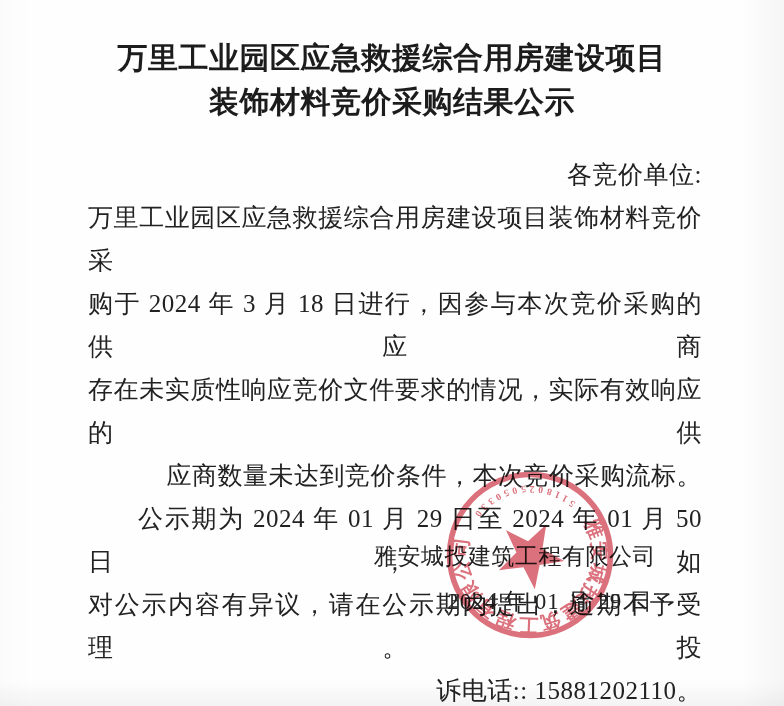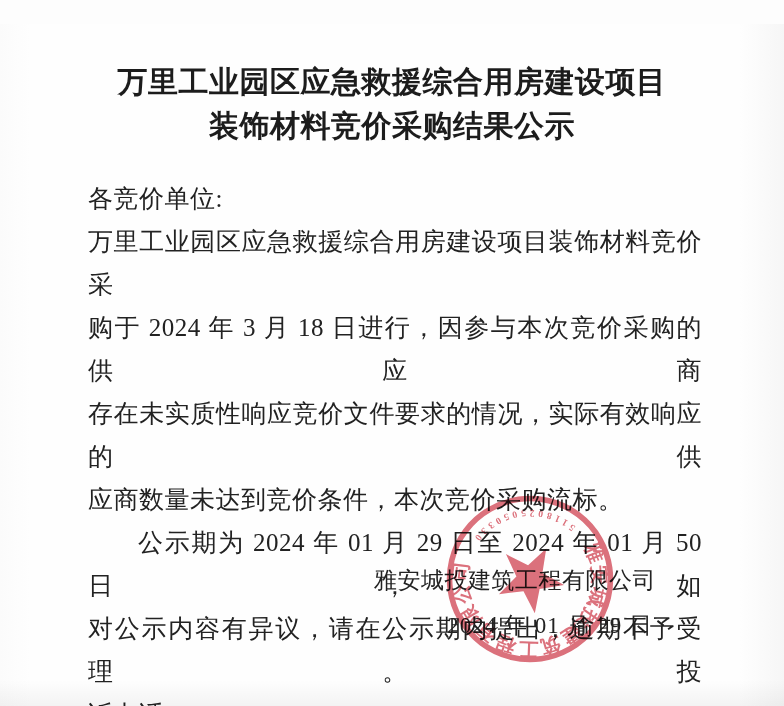--- a/index.html
+++ b/index.html
@@ -6,21 +6,20 @@
   body{
     width:784px;height:706px;
     background:#fdfdfd;
     font-family:"Liberation Serif", serif;
     position:relative;
     overflow:hidden;
   }
   .page{
     position:absolute;inset:0;
     background:linear-gradient(90deg,#fbfbfb 0,#fefefe 30px,#fefefe 740px,#f6f6f6 784px);
-    margin-top:24px;
   }
   .edge-bottom{
     position:absolute;left:0;right:0;bottom:0;height:26px;
     background:linear-gradient(180deg,rgba(0,0,0,0) 0,rgba(0,0,0,0.045) 100%);
   }
   .title{
     position:absolute;top:36px;left:0;right:0;
     text-align:center;
     font-family:"Liberation Sans", sans-serif;
     font-weight:bold;
@@ -29,21 +28,21 @@
     color:#1c1c1c;
     letter-spacing:0.5px;
   }
   .body-text{
     position:absolute;top:153px;left:88px;width:614px;
     font-size:25px;
     line-height:43px;
     color:#222;
     letter-spacing:0.5px;
   }
-  .line{white-space:nowrap;}
+  .line{white-space:nowrap;text-align:right;}
   .line.justify{
     white-space:normal;
     text-align:justify;
     text-align-last:justify;
   }
   .line.indent{text-indent:2em;}
   .signature{
     position:absolute;top:0;left:0;right:0;
     color:#222;
   }

